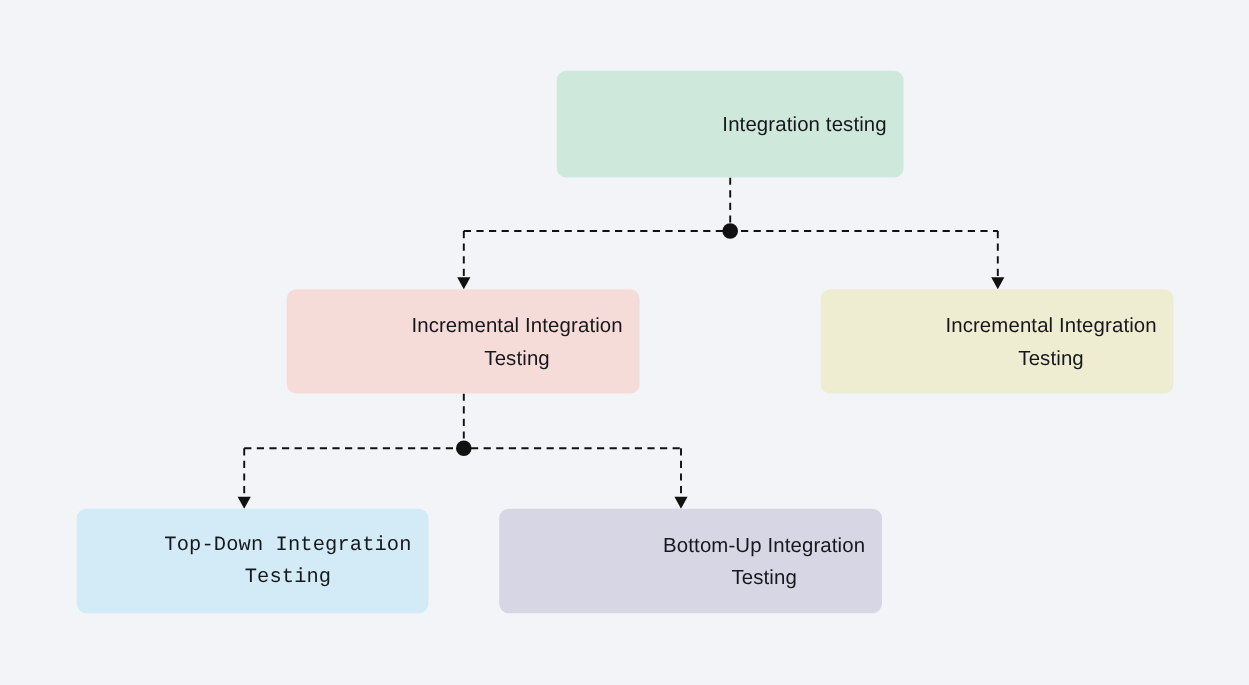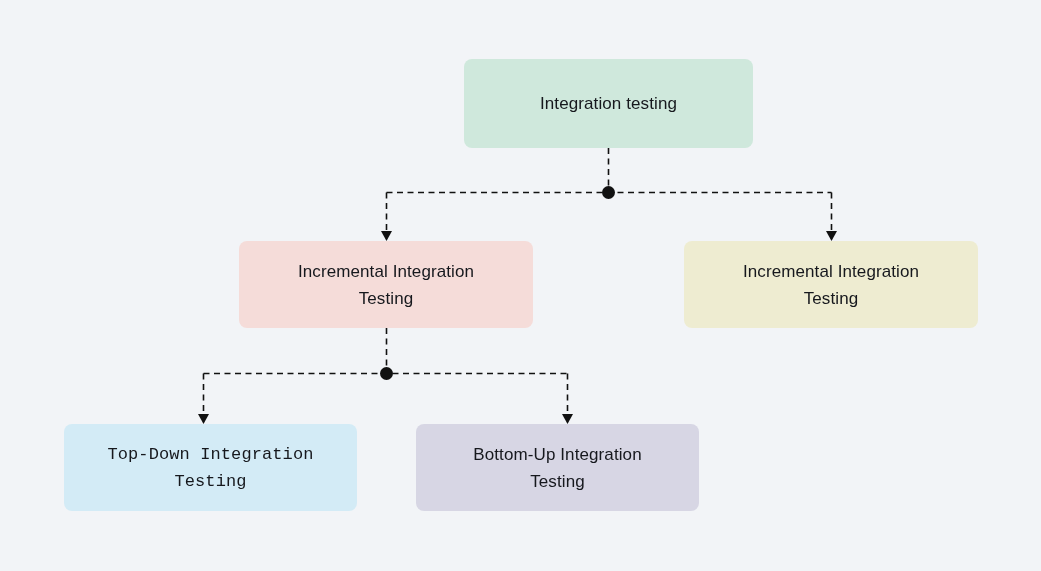--- a/index.html
+++ b/index.html
@@ -25,21 +25,21 @@
     width: 1041px;
     height: 571px;
     pointer-events: none;
   }
   .node {
     position: absolute;
     box-sizing: border-box;
     border-radius: 8px;
     display: flex;
     align-items: center;
-    justify-content: center;
+    justify-content: flex-end;
     text-align: center;
     padding: 6px 14px;
     color: #16181d;
     font-size: 17px;
     line-height: 27px;
     font-weight: 400;
     letter-spacing: 0.1px;
   }
   .node-label {
     display: block;
@@ -73,21 +73,21 @@
     left: 64px;
     top: 424px;
     width: 293px;
     height: 87px;
     background: #d3ebf6;
     font-family: Liberation Mono, monospace;
   }
   #node-bottom-up {
     left: 416px;
     top: 424px;
-    width: 283px;
+    width: 319px;
     height: 87px;
     background: #d7d6e4;
   }
 </style>
 </head>
 <body>
 
 <div id="diagram-canvas">
 
   <svg id="connector-layer" viewBox="0 0 1041 571" width="1041" height="571" xmlns="http://www.w3.org/2000/svg">

